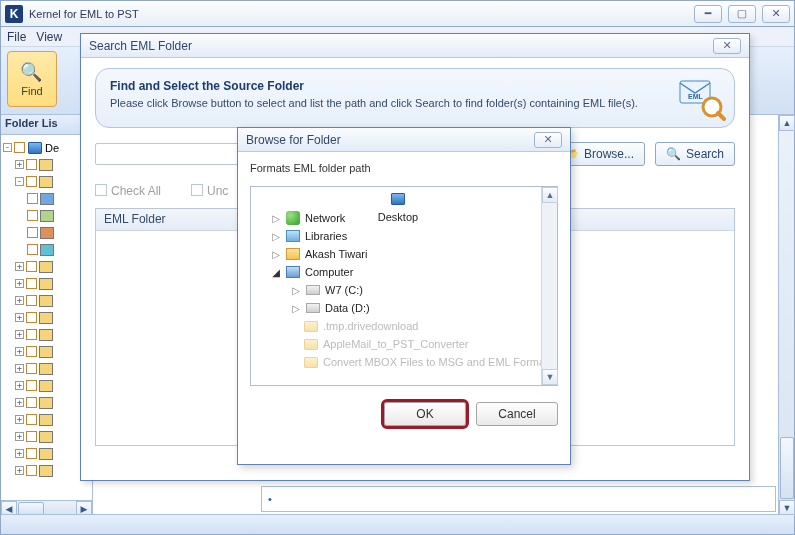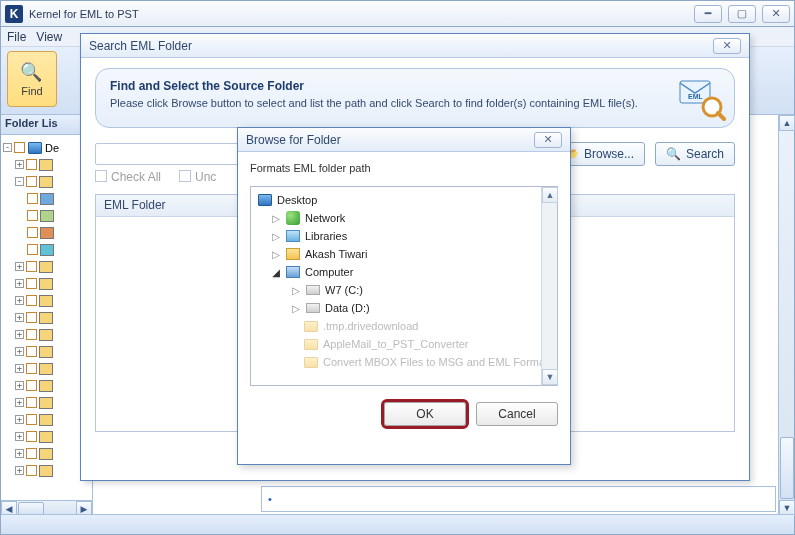--- a/index.html
+++ b/index.html
@@ -55,21 +55,21 @@
 .dlg-heading { font-weight: bold; color: #1e3c6c; font-size: 12px; margin-bottom: 4px; }
 .dlg-sub { font-size: 11px; color: #334a6e; }
 .dlg-icon-badge { position: absolute; right: 8px; top: 8px; width: 48px; height: 44px; display:flex; align-items:center; justify-content:center; }
 .dlg-icon-badge svg { width: 48px; height: 44px; }
 
 .search-row { margin-top: 14px; display: flex; align-items: center; gap: 10px; }
 .path-input { flex: 1; height: 22px; border: 1px solid #b9c7dc; background: #fff; border-radius: 2px; }
 .btn { height: 24px; padding: 0 10px; border: 1px solid #8ea8ca; border-radius: 3px; background: linear-gradient(to bottom,#fcfeff,#e5eef8); display: inline-flex; align-items: center; gap: 5px; font-size: 12px; color: #2a4870; }
 .btn .ico { font-size: 12px; }
 
-.chk-row { margin-top: 4px; display: flex; gap: 18px; color: #a0a0a0; font-size: 12px; }
+.chk-row { margin-top: 18px; display: flex; gap: 30px; color: #a0a0a0; font-size: 12px; }
 .chkbox { width: 12px; height: 12px; border: 1px solid #b9c7dc; display: inline-block; margin-right: 4px; vertical-align: -1px; }
 
 .grid-box { margin-top: 10px; height: 238px; border: 1px solid #b9c7dc; background: #fff; }
 .grid-header { height: 22px; background: linear-gradient(to bottom, #f2f6fc, #e4ecf6); border-bottom: 1px solid #cbd7e8; padding: 3px 8px; font-size: 12px; color: #334a6e; }
 
 
 .dlg-browse { position: absolute; left: 237px; top: 127px; width: 334px; height: 338px; background: #fff; border: 1px solid #5b83bd; box-shadow: 3px 3px 8px rgba(0,0,0,0.18); }
 .brw-body { position: absolute; top: 24px; left: 0; right: 0; bottom: 0; padding: 10px 12px; }
 .brw-label { font-size: 11px; color: #333; margin-bottom: 12px; }
 .brw-tree-container { position: relative; height: 200px; border: 1px solid #b0bccf; background: #fff; display: flex; }
@@ -298,21 +298,21 @@
 <div class="dlg-browse">
   <div class="dlg-title">
     <span>Browse for Folder</span>
     <span class="spacer"></span>
     <div class="dlg-close">✕</div>
   </div>
   <div class="brw-body">
     <div class="brw-label">Formats EML folder path</div>
     <div class="brw-tree-container">
       <div class="brw-tree">
-        <div class="brw-row" style="padding-left:4px;">
+        <div class="brw-row" style="padding-left:4px;flex-direction:column;">
             <span class="brw-icon">
               <span class="ic-monitor"></span>
             </span>
             <span>Desktop</span>
           </div>
         <div class="brw-row" style="padding-left:18px;">
             <span class="tri">▷</span>
             <span class="brw-icon">
               <span class="ic-network"></span>
             </span>

